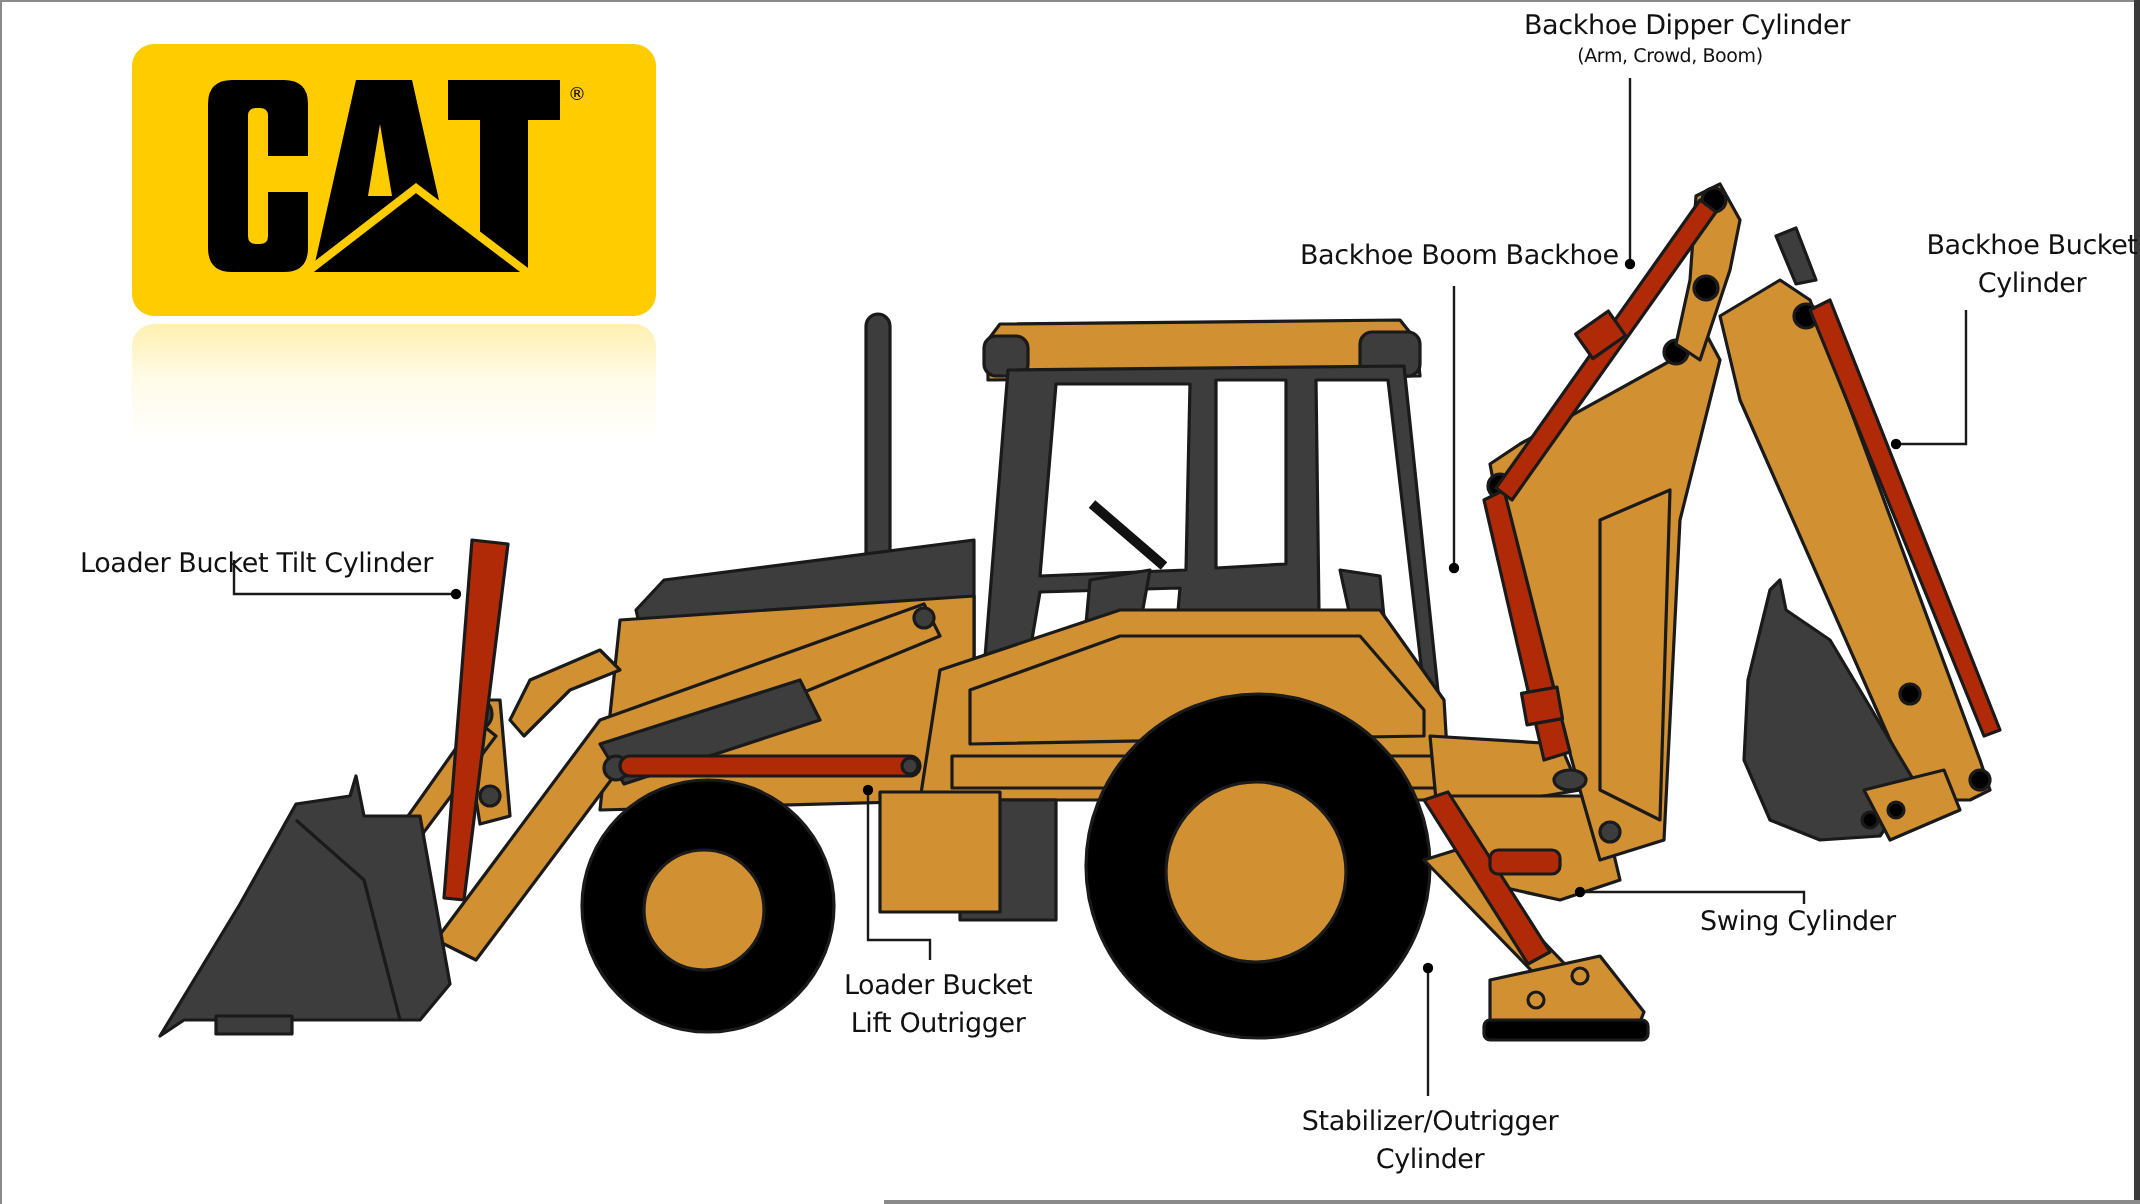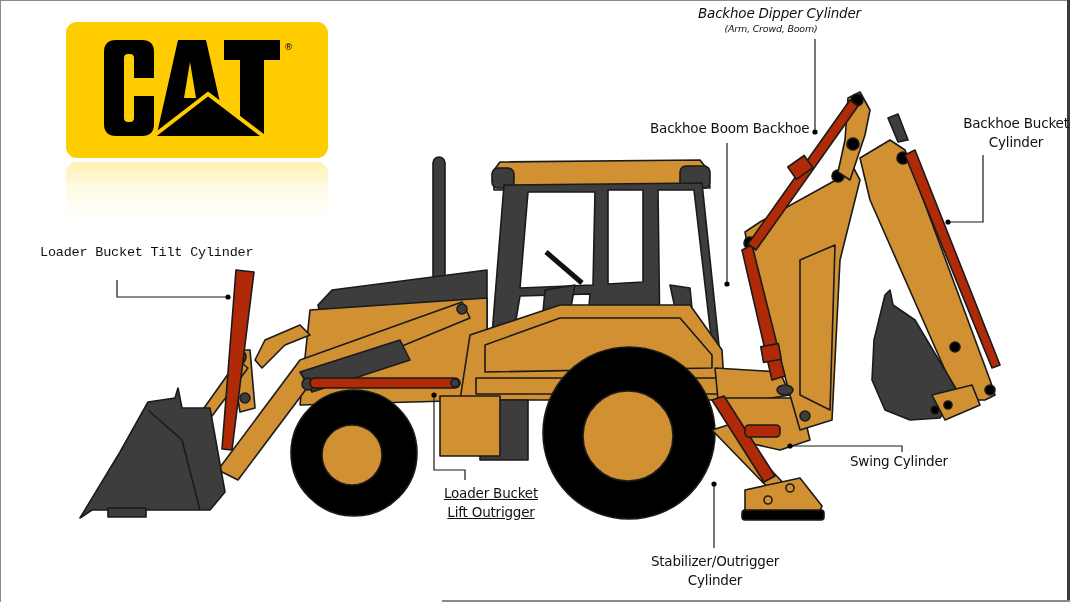--- a/index.html
+++ b/index.html
@@ -148,31 +148,31 @@
     <circle cx="228" cy="297" r="2.6"></circle>
     <circle cx="434" cy="395" r="2.6"></circle>
     <circle cx="727" cy="284" r="2.6"></circle>
     <circle cx="815" cy="132" r="2.6"></circle>
     <circle cx="948" cy="222" r="2.6"></circle>
     <circle cx="790" cy="446" r="2.6"></circle>
     <circle cx="714" cy="484" r="2.6"></circle>
   </g>
 </svg>
 
-<div class="label" style="left:698px; top:4px; width:146px;font-style:italic;">
+<div class="label" style="left:762px; top:4px; width:146px;">
   <span>Backhoe Dipper Cylinder</span>
   <span class="sub">(Arm, Crowd, Boom)</span>
 </div>
 <div class="label" style="left:650px; top:119px;">Backhoe Boom Backhoe</div>
 <div class="label" style="left:924px; top:114px; width:112px;margin-left:36px;">
   <div>Backhoe Bucket</div>
   <div>Cylinder</div>
 </div>
-<div class="label" style="left:40px; top:243px;font-family:Liberation Mono, monospace;">Loader Bucket Tilt Cylinder</div>
-<div class="label" style="left:440px; top:484px; width:102px;text-decoration:underline;">
+<div class="label" style="left:40px; top:273px;">Loader Bucket Tilt Cylinder</div>
+<div class="label" style="left:418px; top:484px; width:102px;">
   <div>Loader Bucket</div>
   <div>Lift Outrigger</div>
 </div>
 <div class="label" style="left:850px; top:452px;">Swing Cylinder</div>
 <div class="label" style="left:645px; top:552px; width:140px;">
   <div>Stabilizer/Outrigger</div>
   <div>Cylinder</div>
 </div>
 
 </body></html>

